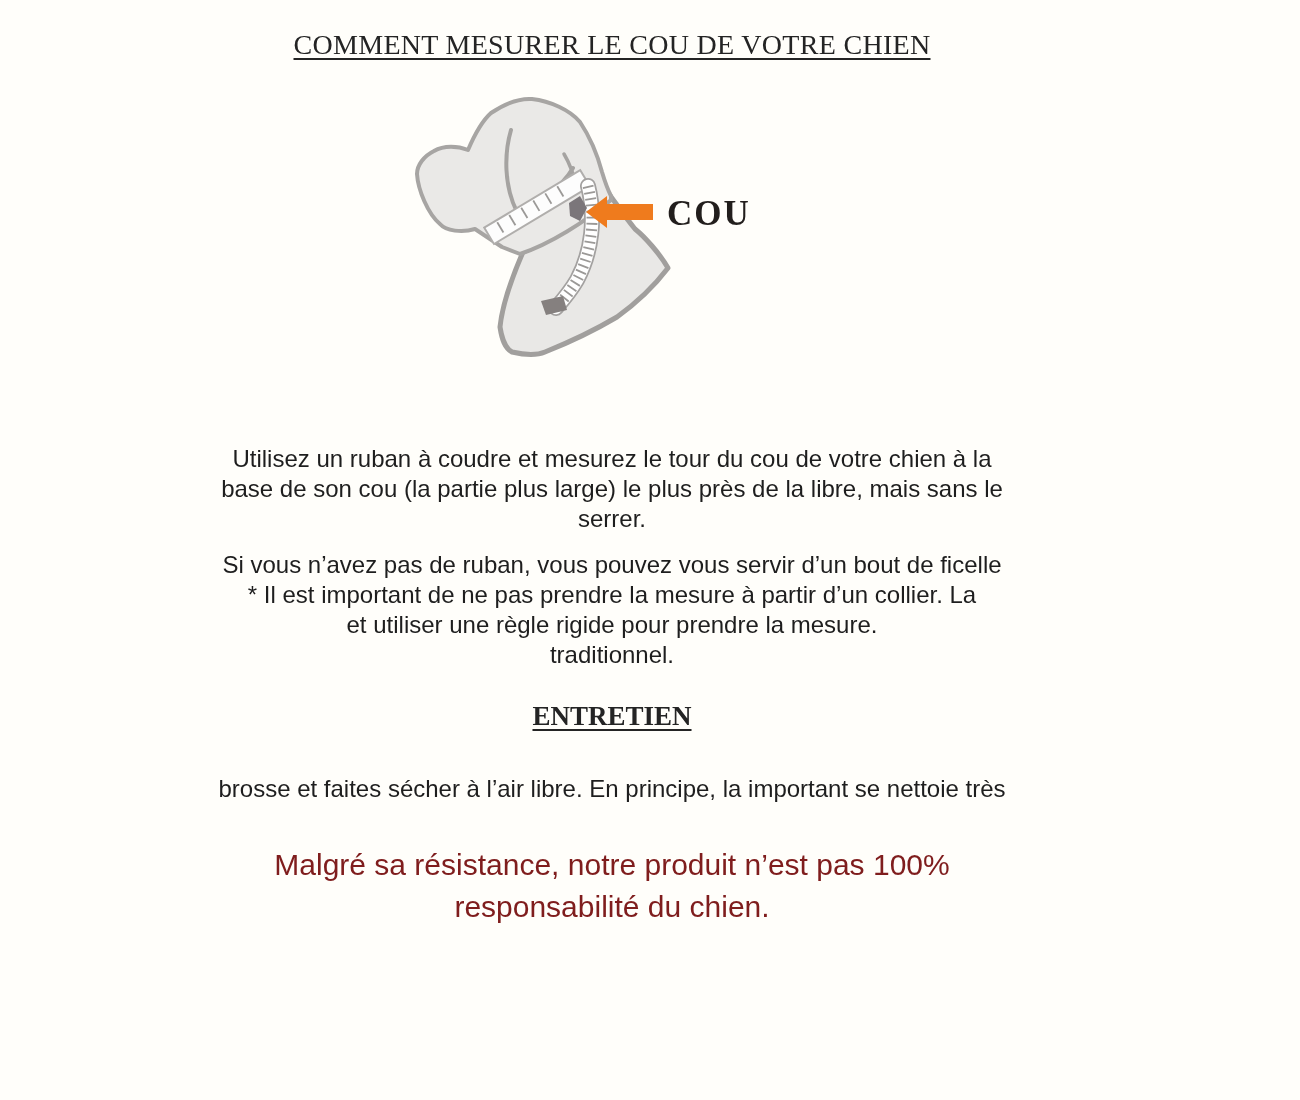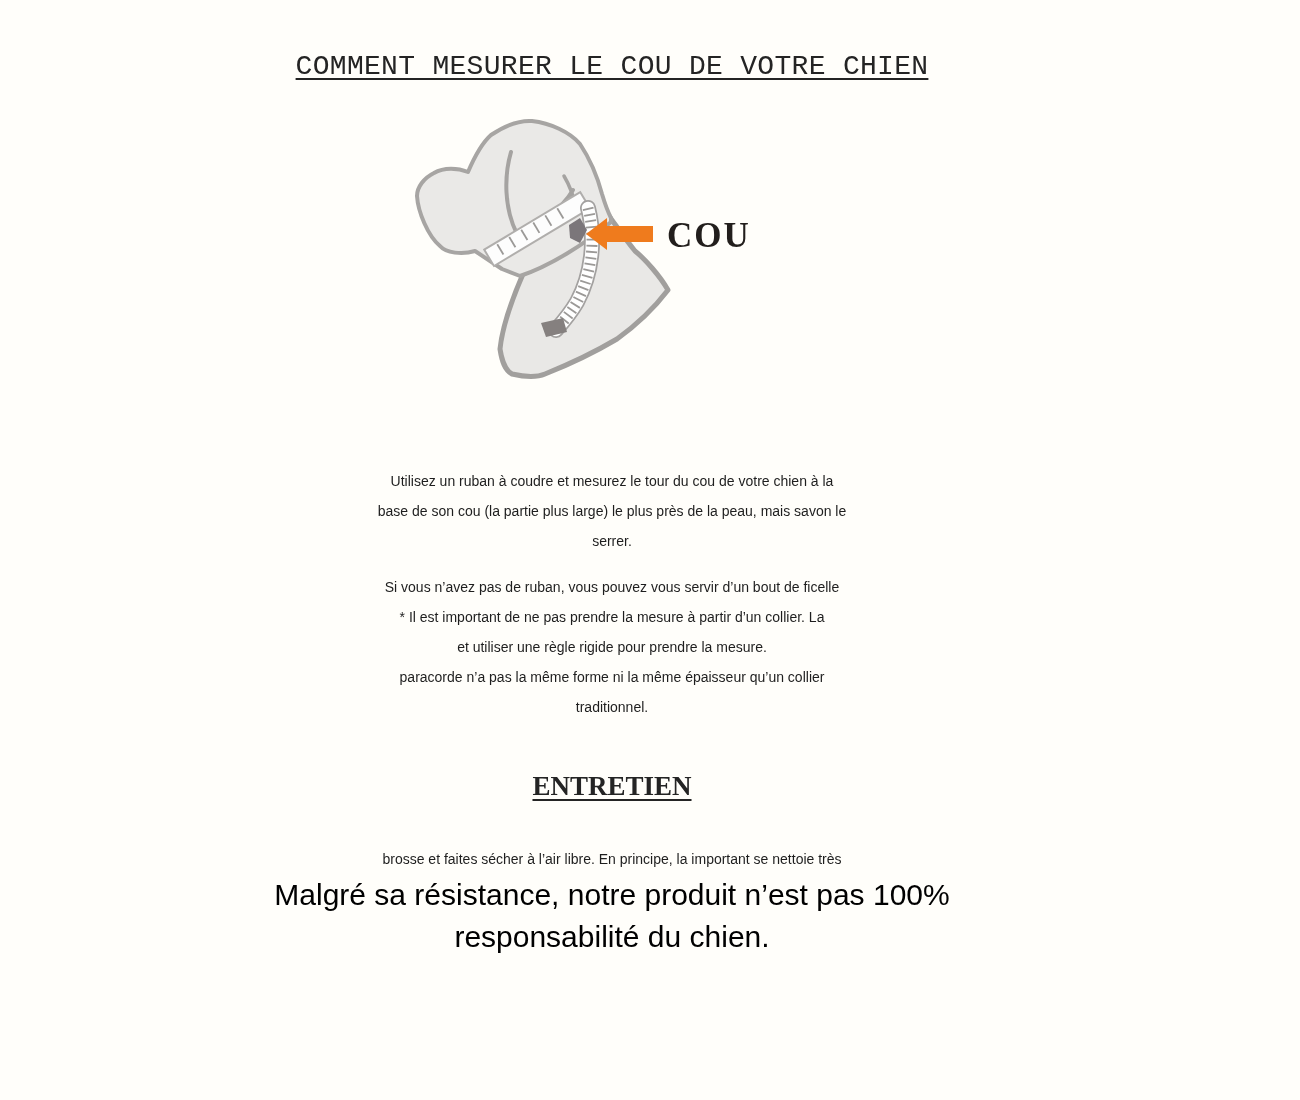--- a/index.html
+++ b/index.html
@@ -9,54 +9,55 @@
     font-family:"Liberation Sans", sans-serif;
     color:#1e1e1e;
     overflow:hidden;
   }
   .content {
     width:910px;
     margin-left:157px;
     text-align:center;
   }
   .doc-title {
-    padding-top:50px;
-    font-family:Liberation Mono, monospace;
+    padding-top:28px;
+    font-family:Liberation Serif, serif;
     font-size:28px;
     line-height:34px;
     color:#242424;
     letter-spacing:0.3px;
   }
   .doc-title .u, .care-heading .u {
     text-decoration:underline;
     text-underline-offset:4px;
     text-decoration-thickness:2px;
   }
   .figure {
     position:relative;
     height:322px;
     margin-top:20px;
   }
   .figure svg { position:absolute; left:233px; top:0; }
-  .para { font-size:14px; line-height:30px; }
+  .para { font-size:24px; line-height:30px; }
   .para-measure-1 { margin-top:40px; }
   .para-measure-2 { margin-top:16px; }
   .care-heading {
-    margin-top:48px;
+    margin-top:30px;
     font-family:"Liberation Serif", serif;
     font-weight:bold;
     font-size:27px;
     line-height:32px;
     color:#242424;
   }
   .para-care { margin-top:42px; }
   .para-disclaimer {
+    margin-top:40px;
     font-size:30px;
     line-height:42px;
-    color:#000000;
+    color:#7f1d1d;
   }
   .cou-label {
     font-family:"Liberation Serif", serif;
     font-weight:bold;
   }
 </style>
 </head>
 <body>
 
 <div class="content">
@@ -120,29 +121,28 @@
       <polygon points="179,121 190,114 197,126 190,139 180,134" fill="#7b767a"></polygon>
 
       <polygon points="196,130 217,114 217,122 263,122 263,138 217,138 217,146" fill="#ef7b1d"></polygon>
 
       <text class="cou-label" x="277" y="143" font-size="35" letter-spacing="2" fill="#221e1c">COU</text>
     </svg>
   </div>
 
   <div class="para para-measure-1">
     <div>Utilisez un ruban à coudre et mesurez le tour du cou de votre chien à la</div>
-    <div>base de son cou (la partie plus large) le plus près de la peau, mais savon le</div>
+    <div>base de son cou (la partie plus large) le plus près de la libre, mais sans le</div>
     <div>serrer.</div>
   </div>
 
   <div class="para para-measure-2">
     <div>Si vous n’avez pas de ruban, vous pouvez vous servir d’un bout de ficelle</div>
     <div>* Il est important de ne pas prendre la mesure à partir d’un collier. La</div>
     <div>et utiliser une règle rigide pour prendre la mesure.</div>
-    <div>paracorde n’a pas la même forme ni la même épaisseur qu’un collier</div>
     <div>traditionnel.</div>
   </div>
 
   <div class="care-heading">
     <span class="u">ENTRETIEN</span>
   </div>
 
   <div class="para para-care">
     <div>brosse et faites sécher à l’air libre. En principe, la important se nettoie très</div>
   </div>

